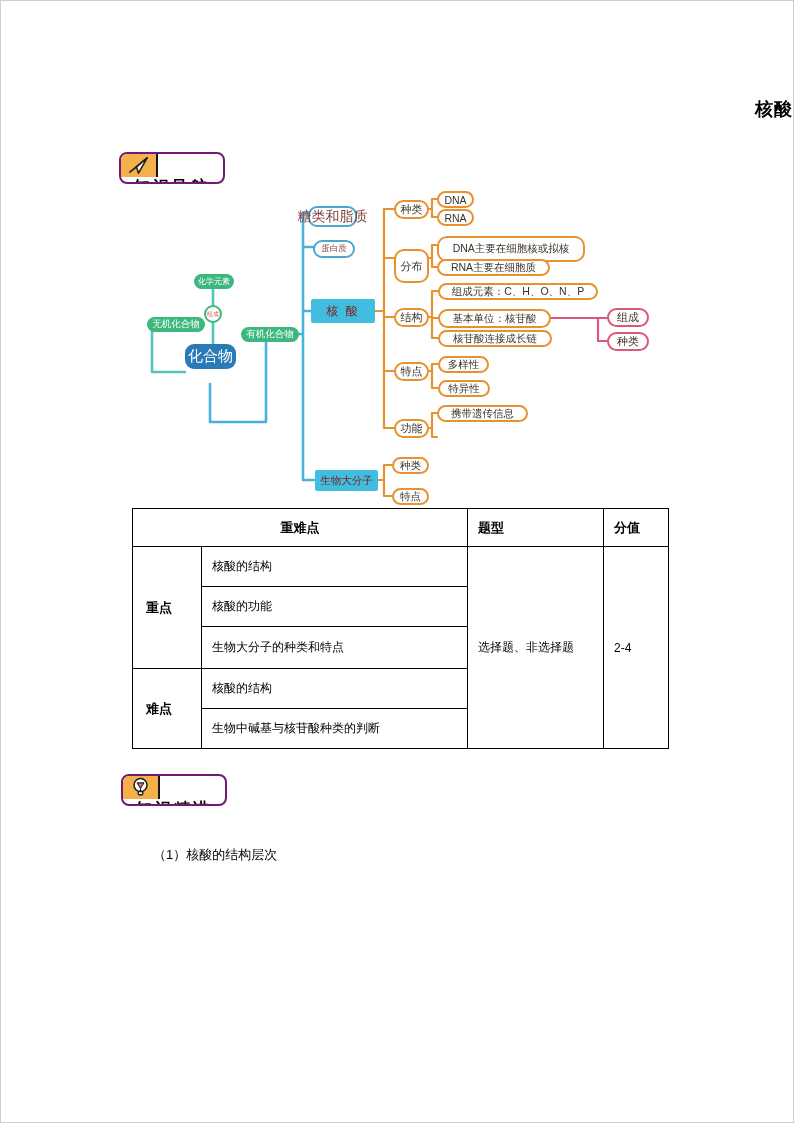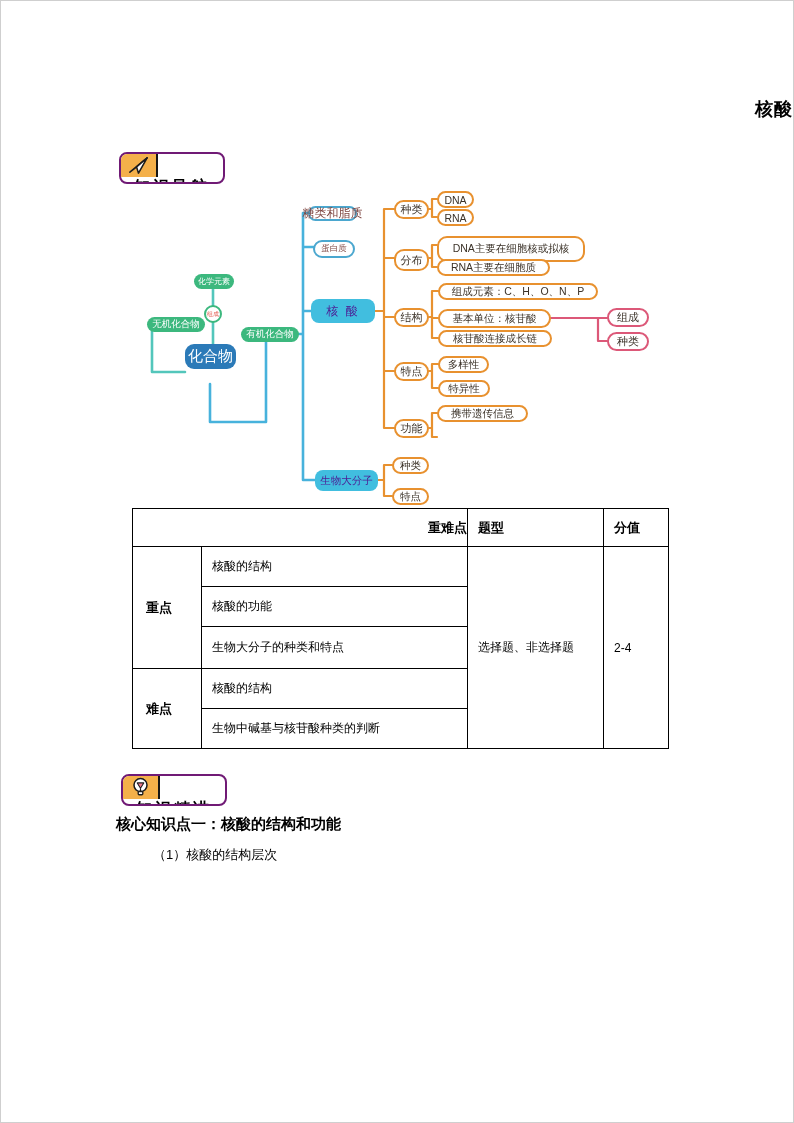--- a/index.html
+++ b/index.html
@@ -14,31 +14,31 @@
 
   
   .badge { position:absolute; display:flex; height:32px; border:2px solid #701a75; border-radius:8px; background:#fff; overflow:hidden;flex-direction:column; }
   .badge-icon { width:37px; background:#F4B04A; display:flex; align-items:center; justify-content:center; border-right:2px solid #151515; }
   .badge-text { display:flex; align-items:center; padding:0 13px; font-size:16px; font-weight:bold; letter-spacing:3px; }
 
   
   .mm-node { position:absolute; display:flex; align-items:center; justify-content:center; white-space:nowrap; }
   .green       { background:#3CB87E; color:#fff; border-radius:8px; }
   .root-node   { background:#2B7AB8; color:#fff; border-radius:9px; }
-  .cyan-node   { background:#41BEDF; color:#4c1d95; border-radius:8px; }
+  .cyan-node   { background:#41BEDF; color:#7f1d1d; border-radius:2px; }
   .outline-blue{ background:#fff; border:2px solid #4BA7CF; border-radius:9px; color:#7E4540; }
   .orange-pill { background:#fff; border:2px solid #E8912F; border-radius:10px; color:#3B3228; }
   .pink-pill   { background:#fff; border:2px solid #DC5878; border-radius:10px; color:#3B3228; }
   .compose-circle { background:#fff; border:2px solid #3CB87E; border-radius:50%; color:#E25B50; font-size:6px; }
 
   
   .kp-table { position:absolute; left:131px; top:507px; border-collapse:collapse; table-layout:fixed; }
   .kp-table td { border:1.5px solid #000; font-size:12px; padding-left:10px; vertical-align:middle; background:#fff; }
   .kp-table td.hd { font-weight:bold; font-size:13px; }
-  .kp-table td.hd-center { text-align:right; padding-left:0; }
+  .kp-table td.hd-center { text-align:center; padding-left:0; }
   .kp-table td.rowlab { font-weight:bold; font-size:13px; padding-left:13px; }
 
   .h1-text { font-size:15px; font-weight:bold; }
   .h2-text { font-size:13px; }
 </style>
 </head>
 <body>
 
 <div class="page">
 
@@ -74,27 +74,27 @@
       <path d="M550,317 H597 M597,317 V340 M597,317 H606 M597,340 H606" stroke="#DC5878" stroke-width="2.2"></path>
     </g>
   </svg>
 
   <div class="mm-node green" style="left:193px; top:273px; width:40px; height:15px; font-size:8px;">化学元素</div>
   <div class="mm-node compose-circle" style="left:203px; top:304px; width:18px; height:18px;">组成</div>
   <div class="mm-node green" style="left:122px; top:316px; width:58px; height:15px; font-size:9.5px;margin-left:24px;">无机化合物</div>
   <div class="mm-node green" style="left:240px; top:326px; width:58px; height:15px; font-size:9.5px;">有机化合物</div>
   <div class="mm-node root-node" style="left:184px; top:343px; width:51px; height:25px; font-size:15px;">化合物</div>
 
-  <div class="mm-node outline-blue" style="left:307px; top:205px; width:49px; height:15px; font-size:12px;">糖类和脂质</div>
+  <div class="mm-node outline-blue" style="left:307px; top:205px; width:49px; height:21px; font-size:14px;">糖类和脂质</div>
   <div class="mm-node outline-blue" style="left:312px; top:239px; width:42px; height:18px; font-size:8.5px;">蛋白质</div>
   <div class="mm-node cyan-node" style="left:310px; top:298px; width:64px; height:24px; font-size:12px; letter-spacing:2px;">核 酸</div>
   <div class="mm-node cyan-node" style="left:314px; top:469px; width:63px; height:21px; font-size:10.5px;">生物大分子</div>
 
   <div class="mm-node orange-pill" style="left:393px; top:199px; width:35px; height:19px; font-size:11px;">种类</div>
-  <div class="mm-node orange-pill" style="left:393px; top:248px; width:35px; height:22px; font-size:11px;">分布</div>
+  <div class="mm-node orange-pill" style="left:393px; top:248px; width:35px; height:34px; font-size:11px;">分布</div>
   <div class="mm-node orange-pill" style="left:393px; top:307px; width:35px; height:19px; font-size:11px;">结构</div>
   <div class="mm-node orange-pill" style="left:393px; top:361px; width:35px; height:19px; font-size:11px;">特点</div>
   <div class="mm-node orange-pill" style="left:393px; top:418px; width:35px; height:19px; font-size:11px;">功能</div>
 
   <div class="mm-node orange-pill" style="left:436px; top:190px; width:37px; height:17px; font-size:10.5px;">DNA</div>
   <div class="mm-node orange-pill" style="left:436px; top:208px; width:37px; height:17px; font-size:10.5px;">RNA</div>
   <div class="mm-node orange-pill" style="left:436px; top:235px; width:148px; height:26px; font-size:10.5px;">DNA主要在细胞核或拟核</div>
   <div class="mm-node orange-pill" style="left:436px; top:258px; width:113px; height:17px; font-size:10.5px;">RNA主要在细胞质</div>
   <div class="mm-node orange-pill" style="left:437px; top:282px; width:160px; height:17px; font-size:10.5px;">组成元素：C、H、O、N、P</div>
   <div class="mm-node orange-pill" style="left:437px; top:308px; width:113px; height:19px; font-size:10.5px;">基本单位：核苷酸</div>
@@ -148,16 +148,15 @@
       <svg viewBox="0 0 24 24" width="23" height="23">
         <circle cx="12" cy="9.5" r="6.8" fill="#ffffff" stroke="#1c1c1c" stroke-width="1.6"></circle>
         <polygon points="8.6,7.2 15.4,7.2 12,12.8" fill="#F0798C" stroke="#1c1c1c" stroke-width="1.1" stroke-linejoin="round"></polygon>
         <line x1="12" y1="12.8" x2="12" y2="16.2" stroke="#1c1c1c" stroke-width="1.2"></line>
         <rect x="9.6" y="16.2" width="4.8" height="3.4" rx="1" fill="#ffffff" stroke="#1c1c1c" stroke-width="1.4"></rect>
       </svg>
     </div>
     <div class="badge-text">知识精讲</div>
   </div>
 
-  <div class="abs h1-text" style="left:115px; top:814px;">核心知识点一：核酸的结构和功能</div>
   <div class="abs h2-text" style="left:152px; top:845px;">（1）核酸的结构层次</div>
 
 </div>
 
 </body></html>

